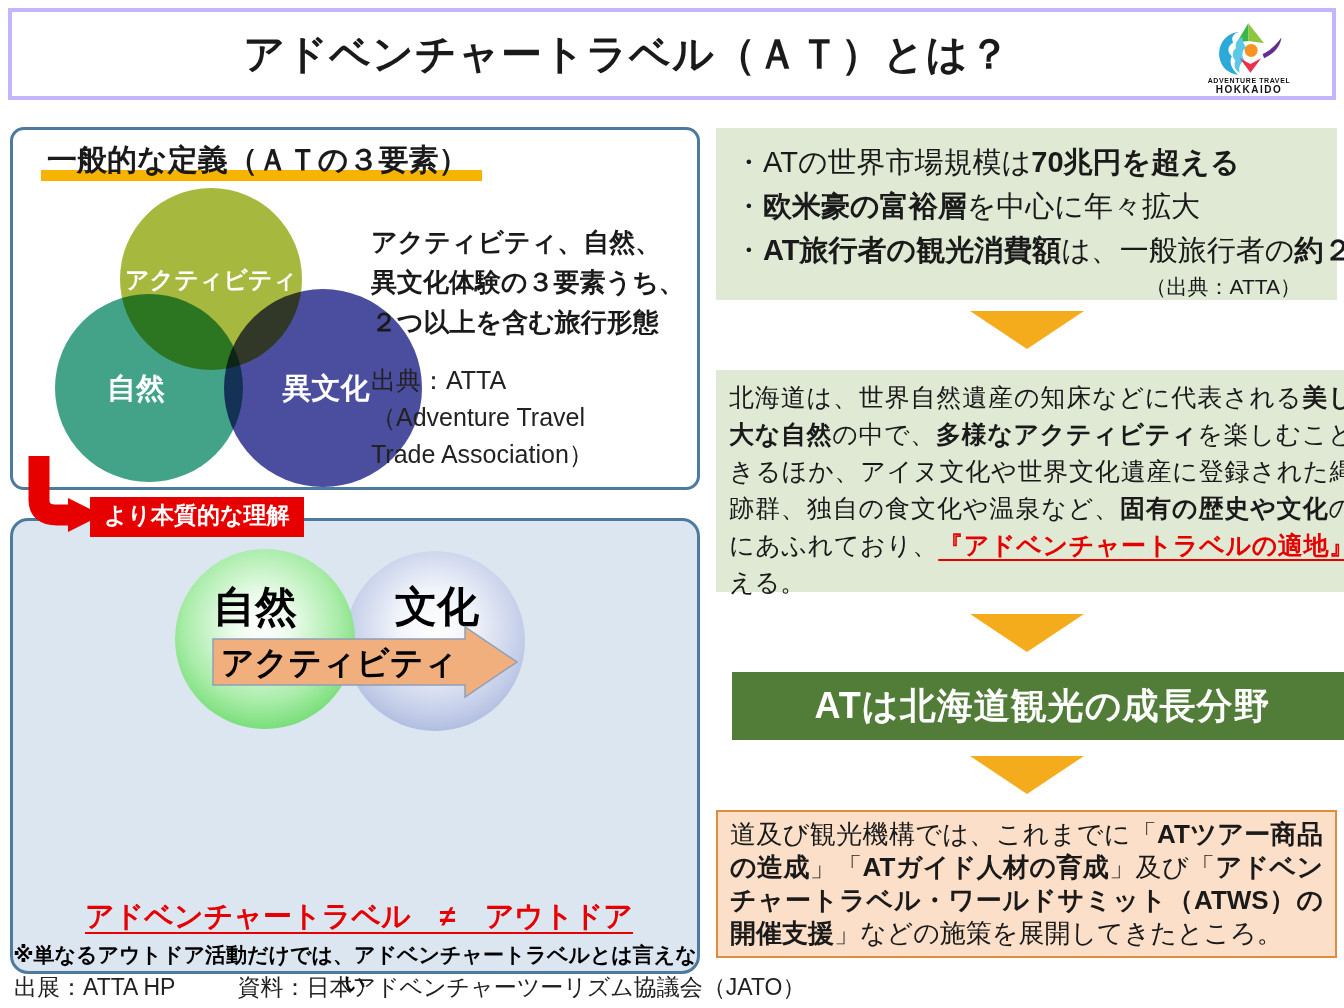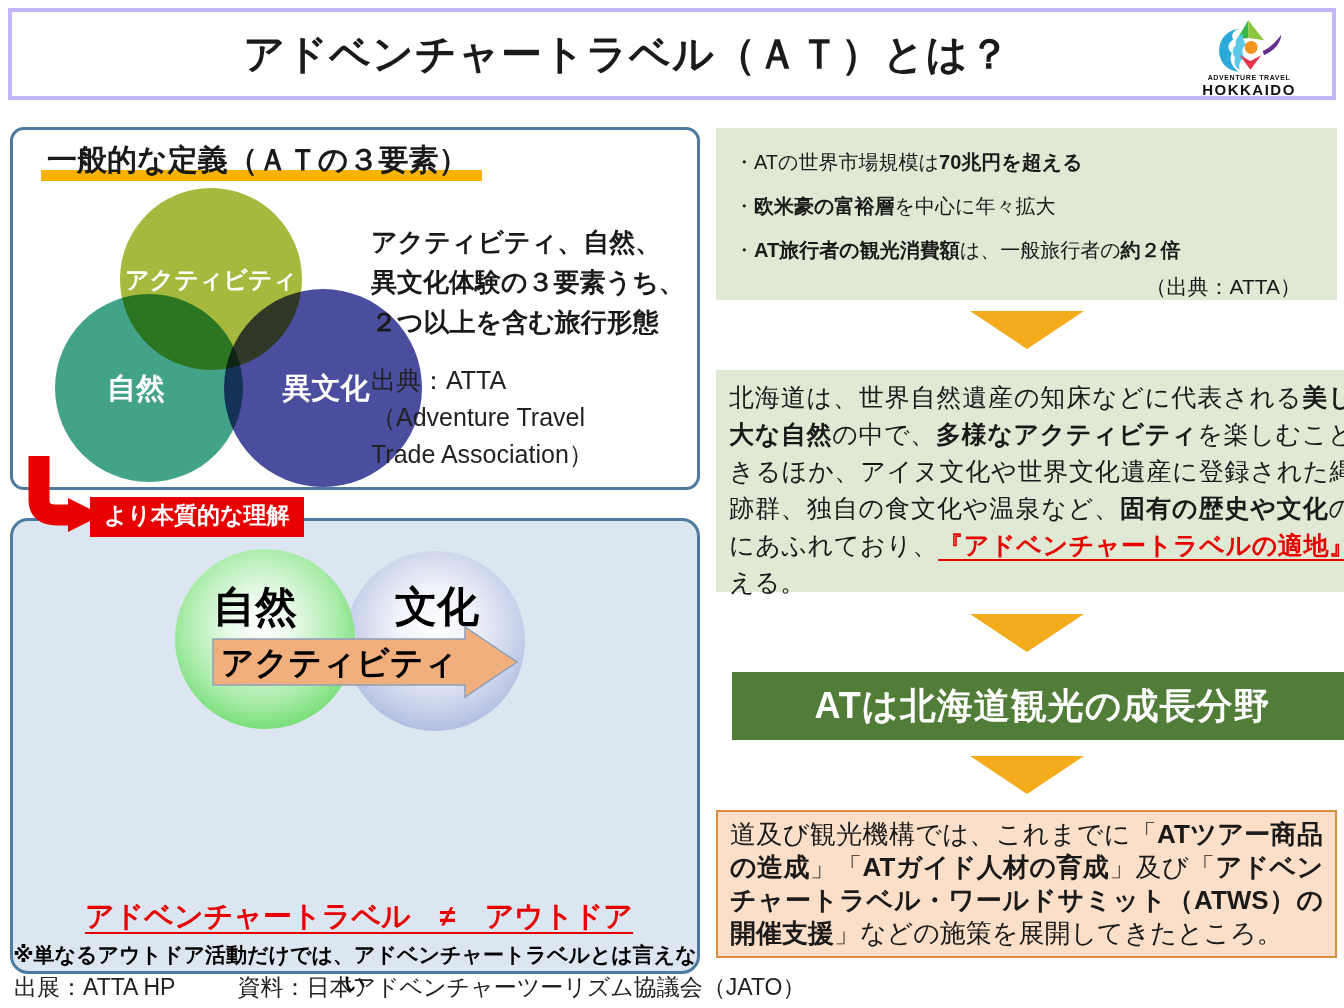--- a/index.html
+++ b/index.html
@@ -22,21 +22,21 @@
   *{margin:0;padding:0;box-sizing:border-box;}
   html,body{background:#ffffff;}
   body{font-family:"Liberation Sans","DejaVu Sans",sans-serif;color:#1a1a1a;}
   .canvas{position:relative;width:1344px;height:1008px;background:#ffffff;overflow:hidden;}
 
   
   .titlebar{position:absolute;left:8px;top:8px;width:1328px;height:92px;border:4px solid #c4b5fd;background:#fff;display:flex;align-items:center;}
   .page-title{flex:1;text-align:center;font-size:41px;font-weight:800;letter-spacing:1px;padding-right:90px;}
   .logo{position:absolute;right:18px;top:4px;width:130px;height:84px;display:flex;flex-direction:column;align-items:center;justify-content:center;}
   .logo-line1{font-size:7px;font-weight:700;letter-spacing:0.6px;color:#111;}
-  .logo-line2{font-size:15px;font-weight:800;letter-spacing:1.5px;color:#111;}
+  .logo-line2{font-size:10px;font-weight:800;letter-spacing:1.5px;color:#111;}
 
   
   .box1{position:absolute;left:10px;top:127px;width:690px;height:363px;border:3px solid var(--panel-border);border-radius:14px;background:#fff;}
   .box1-heading{position:absolute;left:28px;top:10px;font-size:30px;font-weight:800;}
   .gold-underline{background:linear-gradient(to top,var(--gold-underline) 11px,transparent 11px);padding:0 14px 5px 6px;}
   .venn{position:absolute;left:8px;top:52px;isolation:isolate;}
   .venn-label{font-weight:700;fill:#fff;text-anchor:middle;}
   .box1-desc{position:absolute;left:358px;top:92px;width:330px;font-size:26px;font-weight:800;line-height:40px;}
   .box1-source{position:absolute;left:358px;top:232px;width:330px;font-size:25px;line-height:37px;color:#222;}
 
@@ -59,21 +59,21 @@
   .def-box{position:absolute;left:22px;top:216px;width:648px;height:148px;background:var(--def-green-bg);border:2px solid var(--def-green-border);padding:5px 10px;font-size:26px;font-weight:800;line-height:34px;}
   .inequality{position:absolute;left:0;top:376px;width:100%;text-align:center;font-size:29px;font-weight:800;color:var(--accent-red);text-decoration:underline;text-decoration-thickness:2px;text-underline-offset:6px;padding-left:8px;}
   .note{position:absolute;left:0;top:420px;width:100%;text-align:center;font-size:21px;font-weight:800;color:#000;}
 
   
   .caption{position:absolute;left:14px;top:972px;font-size:23px;color:#222;}
   .caption-gap{display:inline-block;width:62px;}
 
   
   .market-box{position:absolute;left:716px;top:128px;width:621px;height:172px;background:var(--sage-bg);padding:12px 18px 0 18px;}
-  .bullet{font-size:20px;line-height:44px;white-space:nowrap;}
+  .bullet{font-size:29px;line-height:44px;white-space:nowrap;}
   .market-source{text-align:right;font-size:21px;padding-right:18px;line-height:30px;}
 
   .down-arrow{position:absolute;width:0;height:0;border-left:57px solid transparent;border-right:57px solid transparent;border-top:38px solid var(--gold-arrow);}
   .arrow1{left:970px;top:311px;}
   .arrow2{left:970px;top:614px;}
   .arrow3{left:970px;top:756px;}
 
   .hokkaido-box{position:absolute;left:716px;top:370px;width:703px;height:222px;background:var(--sage-bg);padding:9px 13px;font-size:25px;line-height:37px;text-align:justify;}
   .banner{position:absolute;left:716px;top:672px;width:621px;height:68px;background:var(--banner-green);color:#fff;font-size:36px;font-weight:800;display:flex;align-items:center;justify-content:center;letter-spacing:1px;margin-left:16px;}
   .policy-box{position:absolute;left:716px;top:810px;width:621px;height:148px;background:var(--peach-bg);border:2px solid var(--peach-border);padding:6px 12px;font-size:26px;line-height:33px;text-align:justify;}

